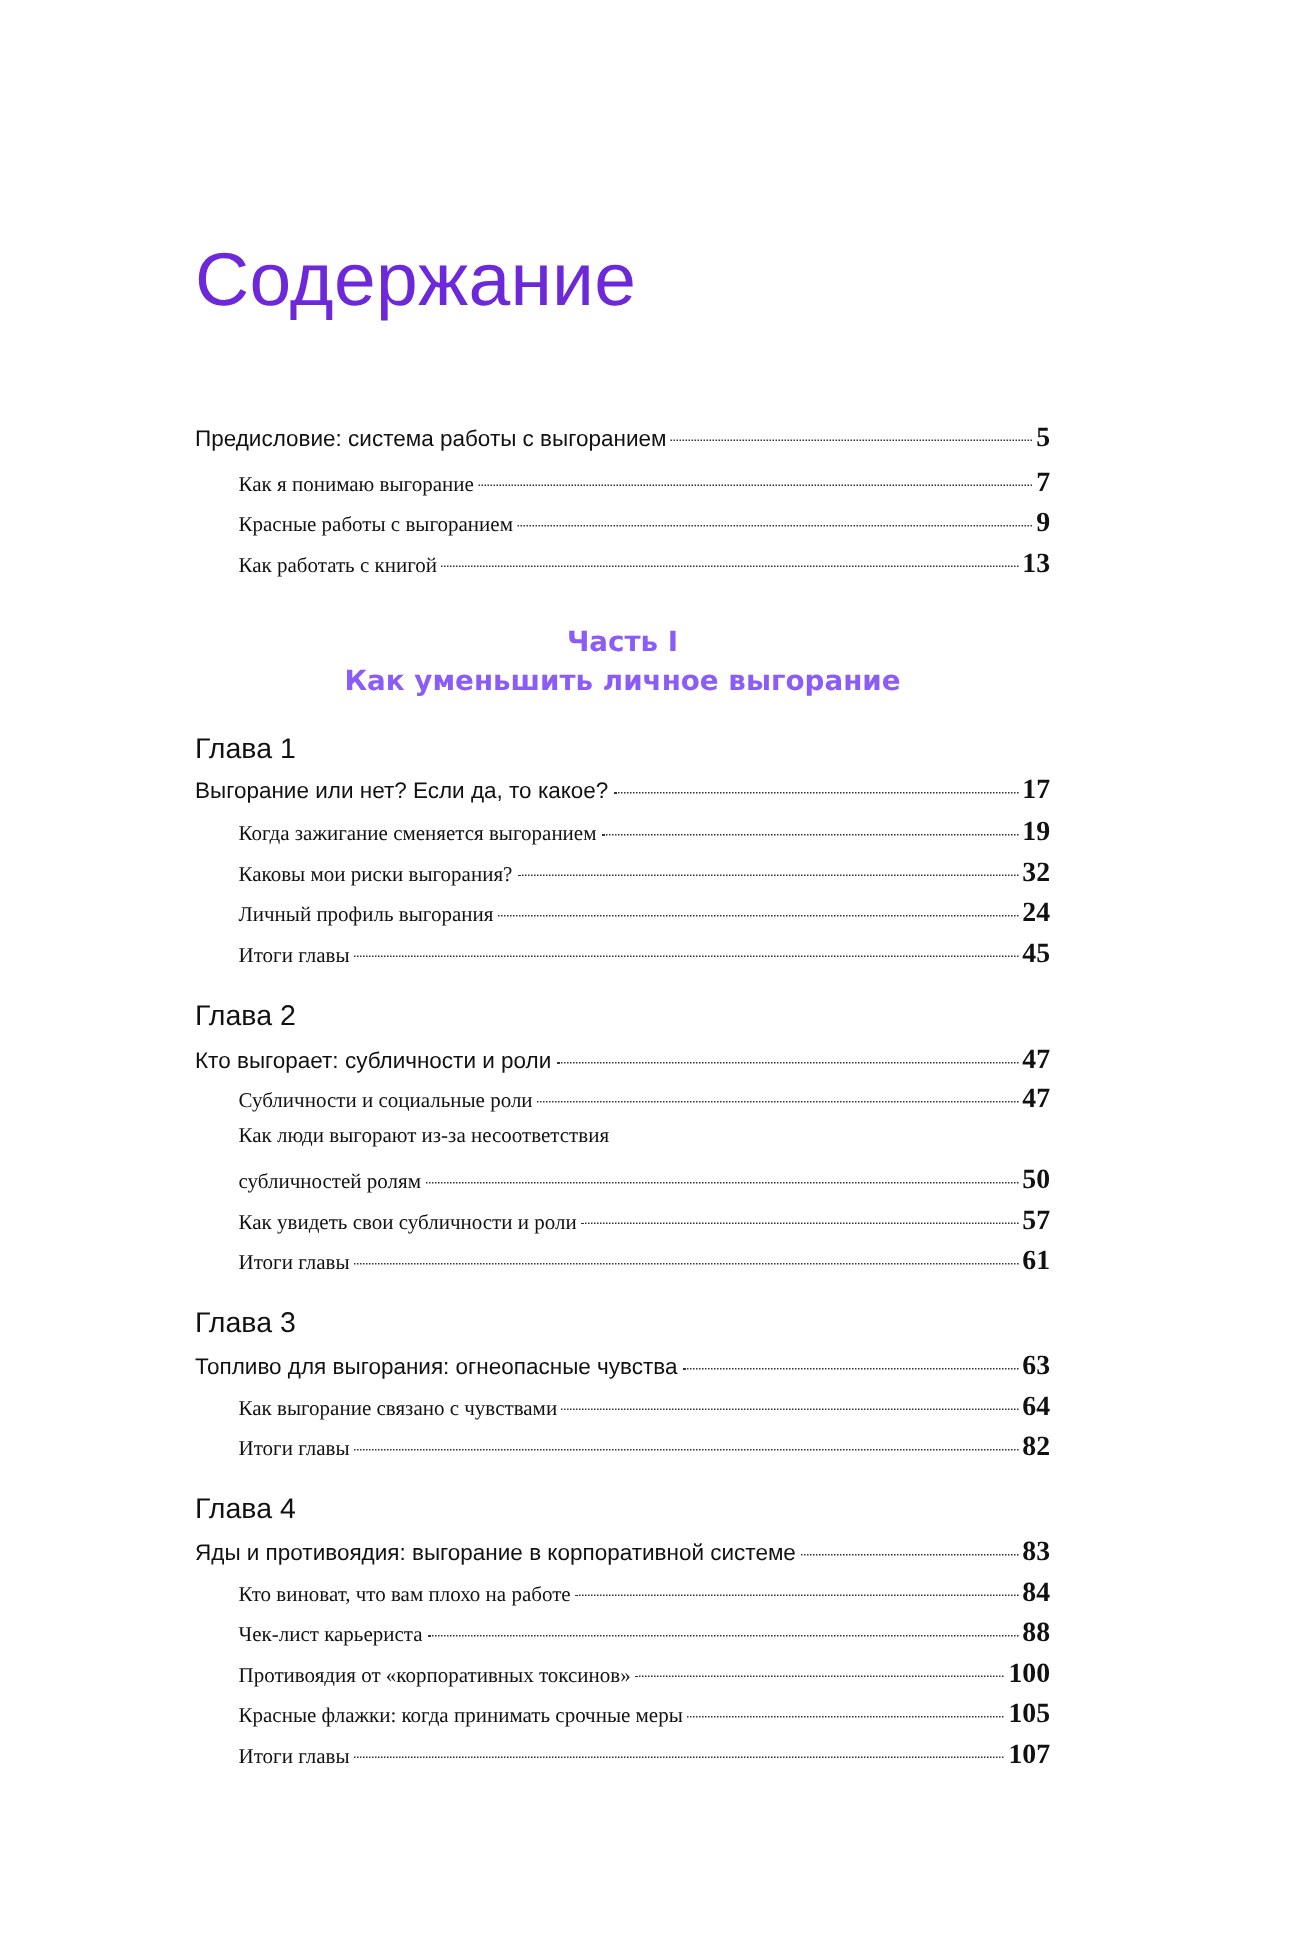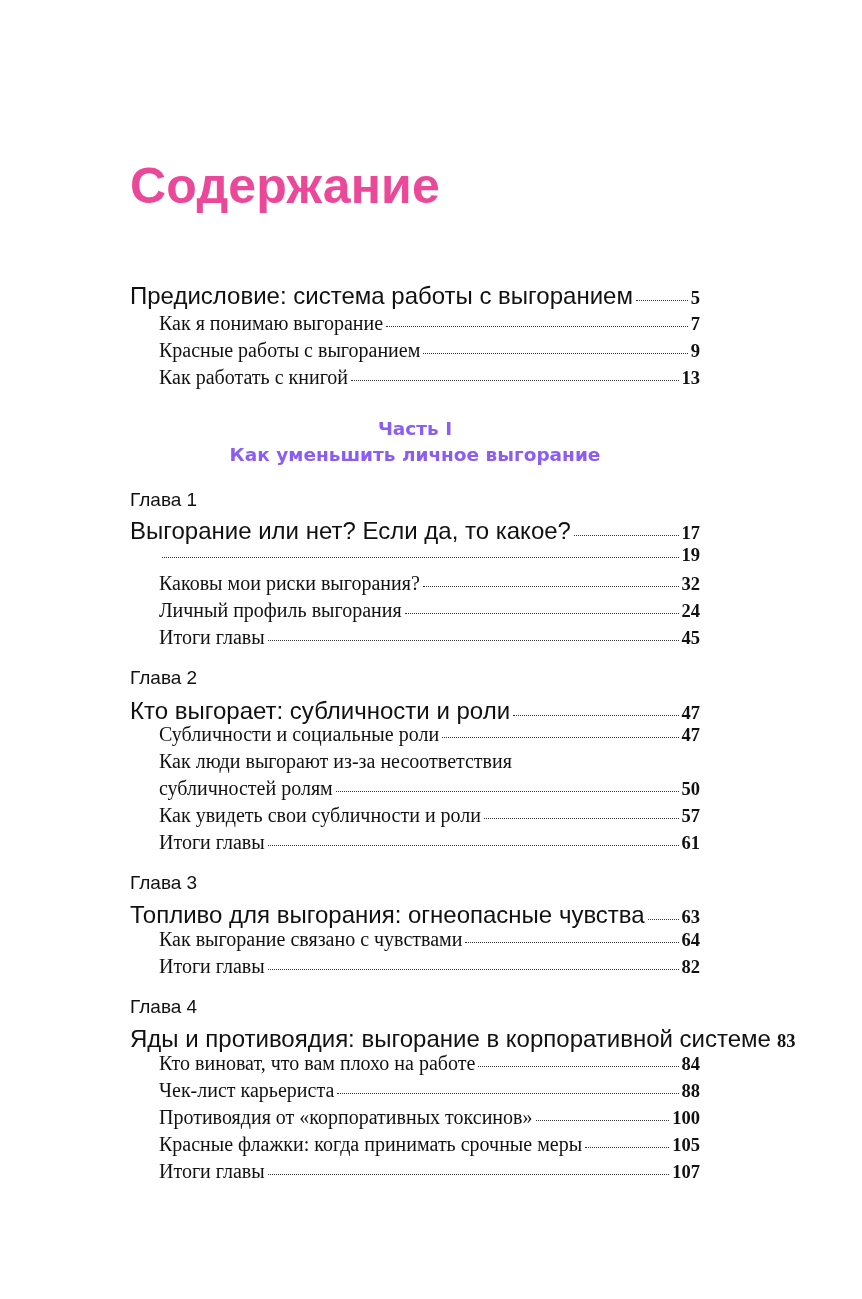--- a/index.html
+++ b/index.html
@@ -1,34 +1,34 @@
 <!DOCTYPE html>
 <html><head>
 <meta charset="utf-8">
 <style>
   html, body { margin: 0; padding: 0; background: #ffffff; }
   body { width: 862px; height: 1299px; position: relative; overflow: hidden; color: #111; }
   .page { position: absolute; left: 0; top: 0; width: 862px; height: 1299px; }
   .title {
     position: absolute; left: 130px; top: 156px;
-    font-family: "Liberation Sans", sans-serif; font-weight: bold;
-    font-size: 50px; color: #ec4899; letter-spacing: 0.2px; line-height: 60px;
+    font-family: "Liberation Sans", sans-serif; font-weight: normal;
+    font-size: 50px; color: #6d28d9; letter-spacing: 0.2px; line-height: 60px;
   }
   .row {
     position: absolute; display: flex; align-items: baseline;
     right: 162px; white-space: nowrap;
   }
   .row.lvl1 { left: 130px; }
   .row.lvl2 { left: 159px; }
   .row .label { flex: 0 0 auto; }
   .row.lvl1 .label {
-    font-family: "Liberation Sans", sans-serif; font-size: 24px; color: #111;
+    font-family: "Liberation Sans", sans-serif; font-size: 15px; color: #111;
   }
   .row.lvl2 .label {
-    font-family: "Liberation Serif", serif; font-size: 20px; color: #111;
+    font-family: "Liberation Serif", serif; font-size: 14px; color: #111;
   }
   .row .leader {
     flex: 1 1 auto; margin: 0 3px; height: 1px;
     border-bottom: 1.6px dotted #333; position: relative; top: -3px;
   }
   .row .page-num {
     flex: 0 0 auto; font-family: "Liberation Serif", serif; font-weight: bold;
     font-size: 18.5px; color: #111;
   }
   .part {
@@ -72,20 +72,21 @@
   <div class="part" style="top:416px">Часть I</div>
   <div class="part" style="top:442px">Как уменьшить личное выгорание</div>
 
   <div class="chapter" style="top:489px">Глава 1</div>
   <div class="row lvl1" style="top:517px">
     <span class="label">Выгорание или нет? Если да, то какое?</span>
     <span class="leader"></span>
     <span class="page-num">17</span>
   </div>
   <div class="row lvl2" style="top:545px">
+    <span class="label">Когда зажигание сменяется выгоранием</span>
     <span class="leader"></span>
     <span class="page-num">19</span>
   </div>
   <div class="row lvl2" style="top:572px">
     <span class="label">Каковы мои риски выгорания?</span>
     <span class="leader"></span>
     <span class="page-num">32</span>
   </div>
   <div class="row lvl2" style="top:599px">
     <span class="label">Личный профиль выгорания</span>

